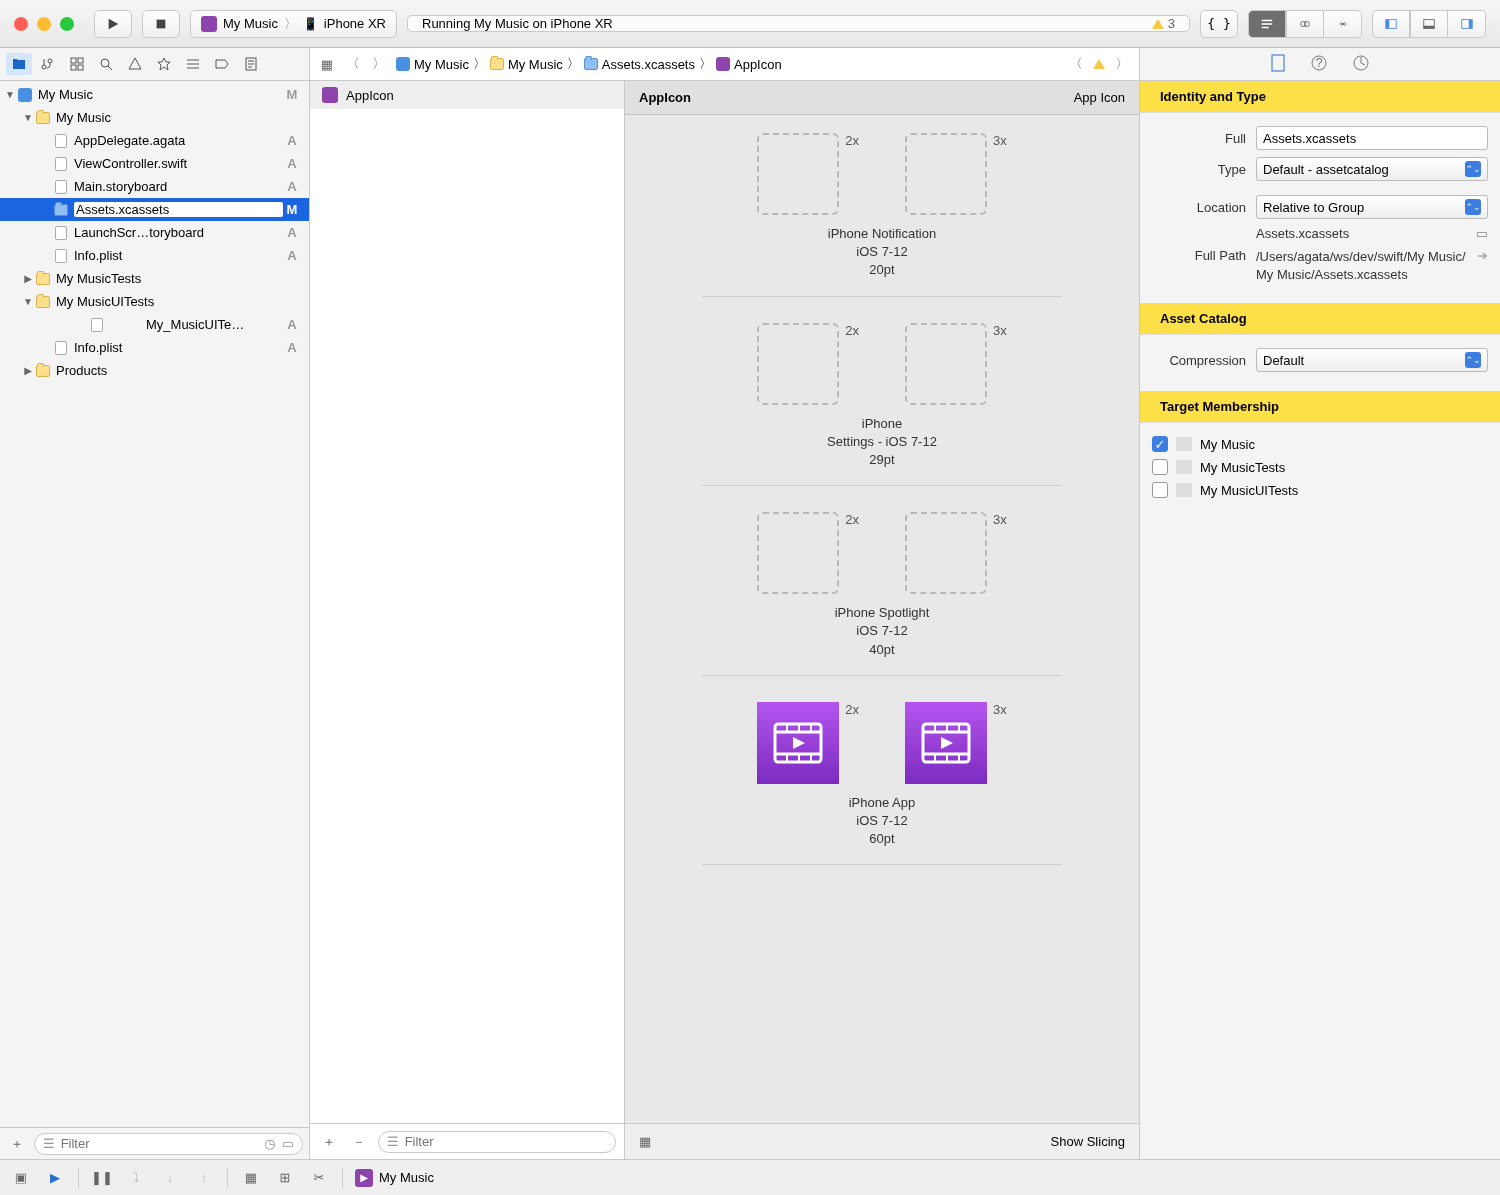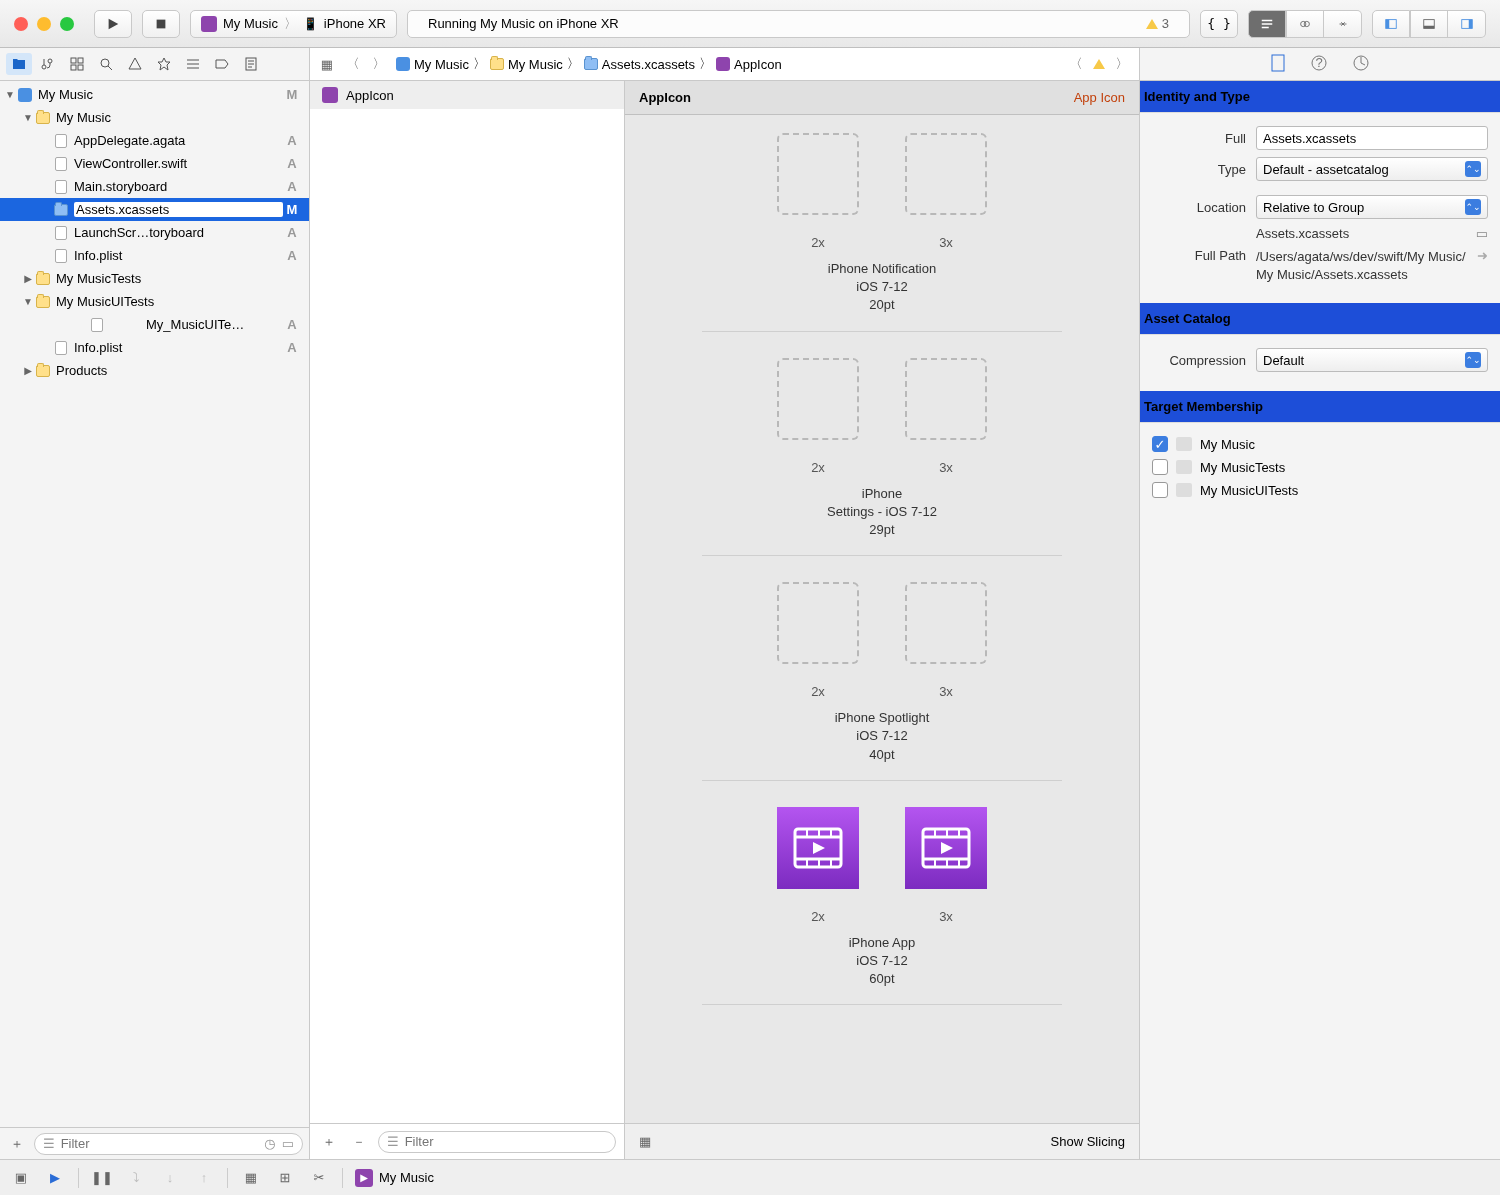--- a/index.html
+++ b/index.html
@@ -10,21 +10,21 @@
 .dot.r{background:#ff5f57;} .dot.y{background:#febc2e;} .dot.g{background:#28c840;}
 .tb-btn { height:28px; min-width:38px; border:1px solid #c9c9c9; border-radius:5px; background:linear-gradient(#fff,#f0f0f0); display:flex; align-items:center; justify-content:center; cursor:pointer; }
 .tb-btn svg{width:14px;height:14px;}
 .tb-seg { display:flex; }
 .tb-seg .tb-btn{border-radius:0;}
 .tb-seg .tb-btn:first-child{border-radius:5px 0 0 5px;}
 .tb-seg .tb-btn:last-child{border-radius:0 5px 5px 0;border-left:none;}
 .tb-seg .tb-btn.active{background:#6e6e6e;}
 .scheme { height:28px; border:1px solid #c9c9c9; border-radius:5px; background:linear-gradient(#fff,#f0f0f0); display:flex; align-items:center; padding:0 10px; gap:6px; cursor:pointer; }
 .scheme .sep{color:#888;}
-.activity { flex:1; height:28px; border:1px solid #c9c9c9; border-radius:5px; background:#fcfcfc; display:flex; align-items:center; padding:0 20px; justify-content:space-between; }
+.activity { flex:1; height:17px; border:1px solid #c9c9c9; border-radius:5px; background:#fcfcfc; display:flex; align-items:center; padding:0 14px; justify-content:space-between; }
 .warnbadge { display:flex; align-items:center; gap:4px; color:#666; }
 .tri{width:0;height:0;border-left:6px solid transparent;border-right:6px solid transparent;border-bottom:10px solid #f7c948;}
 
 .main { flex:1; display:flex; min-height:0; }
 .nav { width:310px; background:#f4f4f4; border-right:1px solid #c9c9c9; display:flex; flex-direction:column; }
 .nav-tools { height:33px; border-bottom:1px solid #c9c9c9; display:flex; align-items:center; padding:0 6px; gap:3px; }
 .nav-tools .ic { width:26px; height:22px; display:flex; align-items:center; justify-content:center; cursor:pointer; border-radius:3px; color:#555;}
 .nav-tools .ic.active{background:#d4e6f9;color:#1b66c9;}
 .tree { flex:1; overflow:auto; padding-top:2px; }
 .row { height:23px; display:flex; align-items:center; padding-right:8px; cursor:pointer; }
@@ -52,40 +52,40 @@
 .outline { width:315px; border-right:1px solid #c9c9c9; display:flex; flex-direction:column; }
 .outline-list{flex:1;overflow:auto;}
 .outline-row { height:28px; display:flex; align-items:center; padding:0 12px; gap:8px; cursor:pointer; background:#eee;}
 .ac-ic{width:16px;height:16px;background:#8e44ad;border-radius:3px;}
 .outline-foot{height:36px;border-top:1px solid #c9c9c9;display:flex;align-items:center;padding:0 8px;gap:8px;}
 .outline-foot .flt{flex:1;}
 
 .canvas { flex:1; background:#e8e8e8; display:flex; flex-direction:column; min-width:0;}
 .canvas-head { height:34px; background:#e0e0e0; border-bottom:1px solid #c0c0c0; display:flex; align-items:center; padding:0 14px; justify-content:space-between; }
 .canvas-head .ttl{font-weight:600;}
-.canvas-head .sub{color:#c2410c;}
+.canvas-head .sub{color:#000000;}
 .canvas-body { flex:1; overflow:auto; padding:18px 0; }
 .iconset { display:flex; flex-direction:column; align-items:center; gap:26px; }
 .slotgrp { display:flex; flex-direction:column; align-items:center; gap:10px; width:360px; border-bottom:1px solid #cfcfcf; padding-bottom:16px;}
 .slotrow { display:flex; gap:46px; }
-.slot { display:flex; flex-direction:column; align-items:center; gap:20px; }
+.slot { display:flex; flex-direction:row; align-items:flex-start; gap:6px; }
 .well { width:82px; height:82px; border:2px dashed #b8b8b8; border-radius:6px; background:#e8e8e8;}
 .well.fill { border:none; background:linear-gradient(#b455f0,#7c2bc0); display:flex; align-items:center; justify-content:center; border-radius:0;}
 .well.fill svg{ }
 .slot .cap{color:#555;}
 .grplbl{text-align:center;color:#333;line-height:1.4;}
 .canvas-foot { height:36px; border-top:1px solid #c9c9c9; background:#efefef; display:flex; align-items:center; padding:0 14px; justify-content:space-between;}
 .canvas-foot .ic{color:#666;cursor:pointer;}
 
 .insp { width:360px; background:#f4f4f4; display:flex; flex-direction:column; }
 .insp-tools{height:33px;border-bottom:1px solid #c9c9c9;display:flex;align-items:center;justify-content:center;gap:24px;}
 .insp-tools .ic{color:#777;cursor:pointer;}
 .insp-tools .ic.active{color:#2a6cd6;}
 .insp-body{flex:1;overflow:auto;}
-.sect-h{padding:8px 4px;font-weight:600;border-bottom:1px solid #ddd;background:#1d4ed8;}
+.sect-h{padding:8px 20px;font-weight:600;border-bottom:1px solid #ddd;background:#fde047;}
 .form{padding:6px 12px 12px;}
 .frow{display:flex;align-items:center;margin:7px 0;gap:10px;}
 .flab{width:94px;text-align:right;color:#333;}
 .fin{flex:1;height:24px;border:1px solid #bbb;border-radius:3px;background:#fff;padding:0 6px;display:flex;align-items:center;}
 .fsel{flex:1;height:24px;border:1px solid #bbb;border-radius:3px;background:linear-gradient(#fff,#eee);padding:0 6px;display:flex;align-items:center;justify-content:space-between;cursor:pointer;}
 .fsel .chev{width:16px;height:16px;background:#3b7de0;border-radius:3px;display:flex;align-items:center;justify-content:center;color:#fff;font-size:9px;}
 .frow .txt{flex:1;color:#333;word-break:break-all;}
 .chk{width:16px;height:16px;border:1px solid #999;border-radius:3px;background:#fff;display:flex;align-items:center;justify-content:center;}
 .chk.on{background:#3b7de0;border-color:#3b7de0;color:#fff;}
 .target-ic{width:16px;height:14px;background:#ddd;border-radius:2px;}

